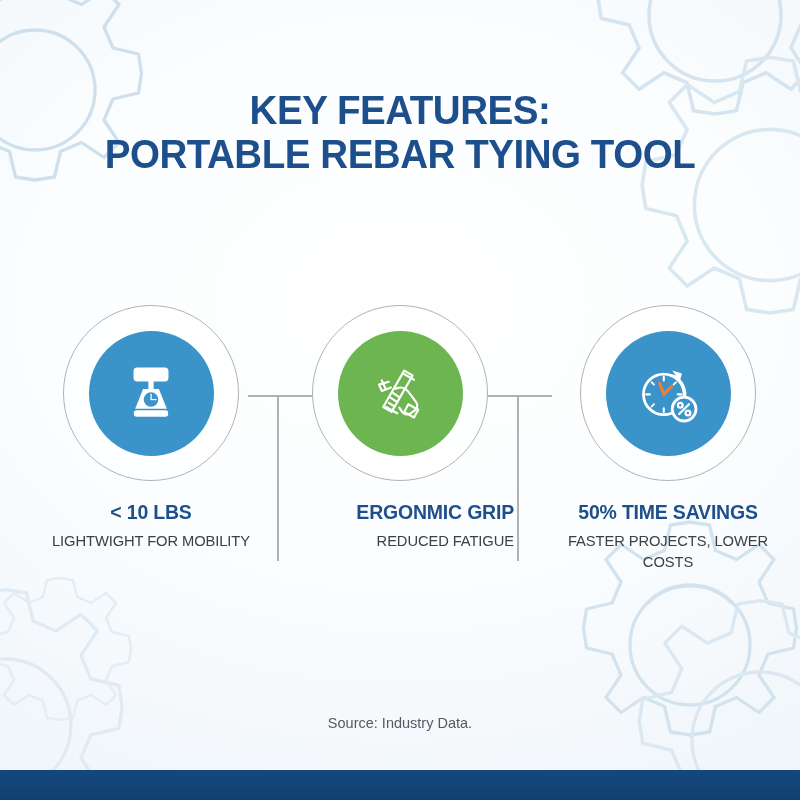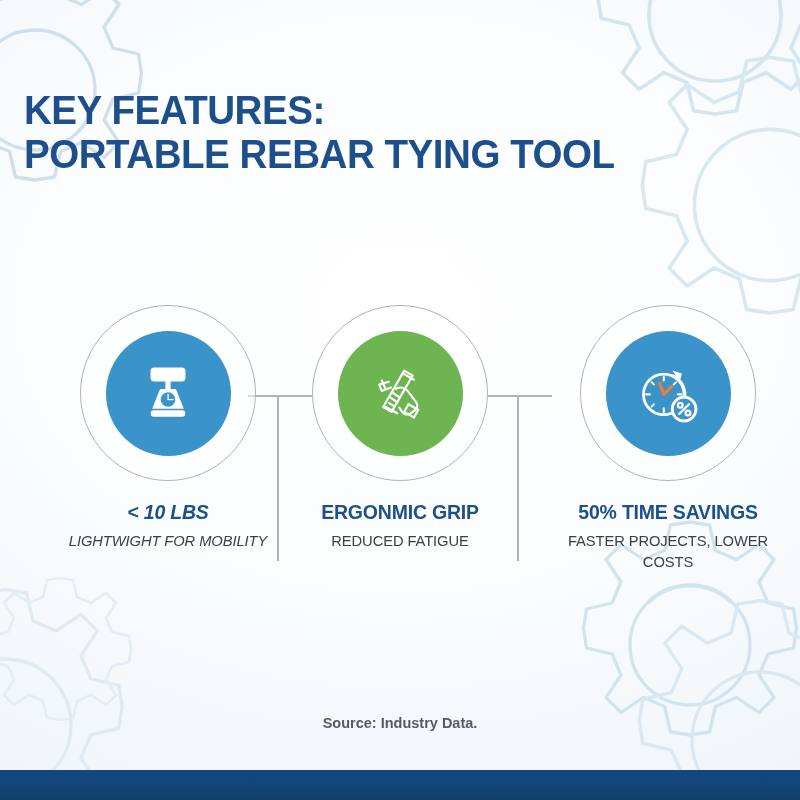--- a/index.html
+++ b/index.html
@@ -25,21 +25,21 @@
   .g-ml{left:-40px;top:560px;}
 
   
   .bottom-bar{
     position:absolute;left:0;bottom:0;width:800px;height:30px;
     background:linear-gradient(180deg,#13487f 0%,#10406f 100%);
   }
 
   
   .title-wrap{
-    position:absolute;left:0;top:88px;width:800px;text-align:left;
+    position:absolute;left:0;top:88px;width:800px;text-align:center;
   }
   .title-line{
     font-family:"Liberation Sans", sans-serif;
     font-weight:bold;
     color:#1d4f8c;
     letter-spacing:-0.5px;
     line-height:1.08;
     transform:scaleX(0.94);
     text-shadow:0 1px 1px rgba(255,255,255,.6);
   }
@@ -57,22 +57,22 @@
   .conn-2{left:488px;width:64px;}
   .divider{
     position:absolute;width:1.6px;background:#b0b3b5;top:90px;height:166px;
   }
   .div-1{left:277px;}
   .div-2{left:517px;}
 
   .feature{
     position:absolute;width:240px;top:0;text-align:center;
   }
-  .f1{left:48px;font-style:italic;}
-  .f2{left:280px;}
+  .f1{left:31px;}
+  .f2{left:280px;text-align:right;}
   .f3{left:548px;}
 
   .ring{
     position:relative;margin:0 auto;
     width:176px;height:176px;border-radius:50%;
     border:1.6px solid #b0b3b5;
     background:rgba(255,255,255,0.55);
     box-sizing:border-box;
   }
   .disc{
@@ -94,21 +94,21 @@
   .f-sub{
     margin-top:7px;
     font-size:15.5px;color:#3b4046;line-height:1.33;
     letter-spacing:-0.1px;
     transform:scaleX(0.95);
   }
 
   
   .source{
     position:absolute;left:0;top:715px;width:800px;text-align:center;
-    font-size:14.5px;color:#555b61;font-weight:bold;
+    font-size:14.5px;color:#555b61;
   }
 </style>
 </head>
 <body>
 
 <div class="canvas">
 
   <div class="gears">
     <svg class="g-tl" width="300" height="300" viewBox="0 0 200 200">
       <g fill="none" stroke="#cfe0ec" stroke-width="2.2" stroke-linejoin="round">

